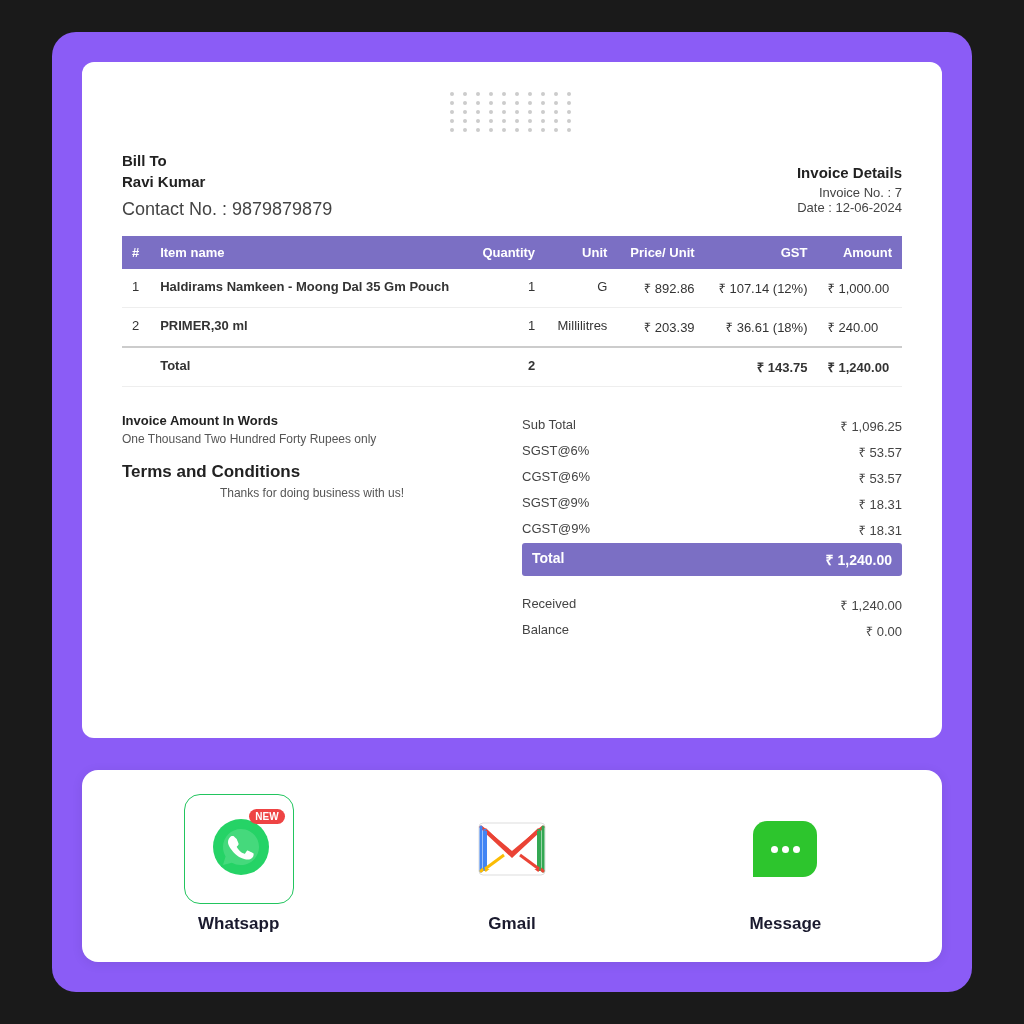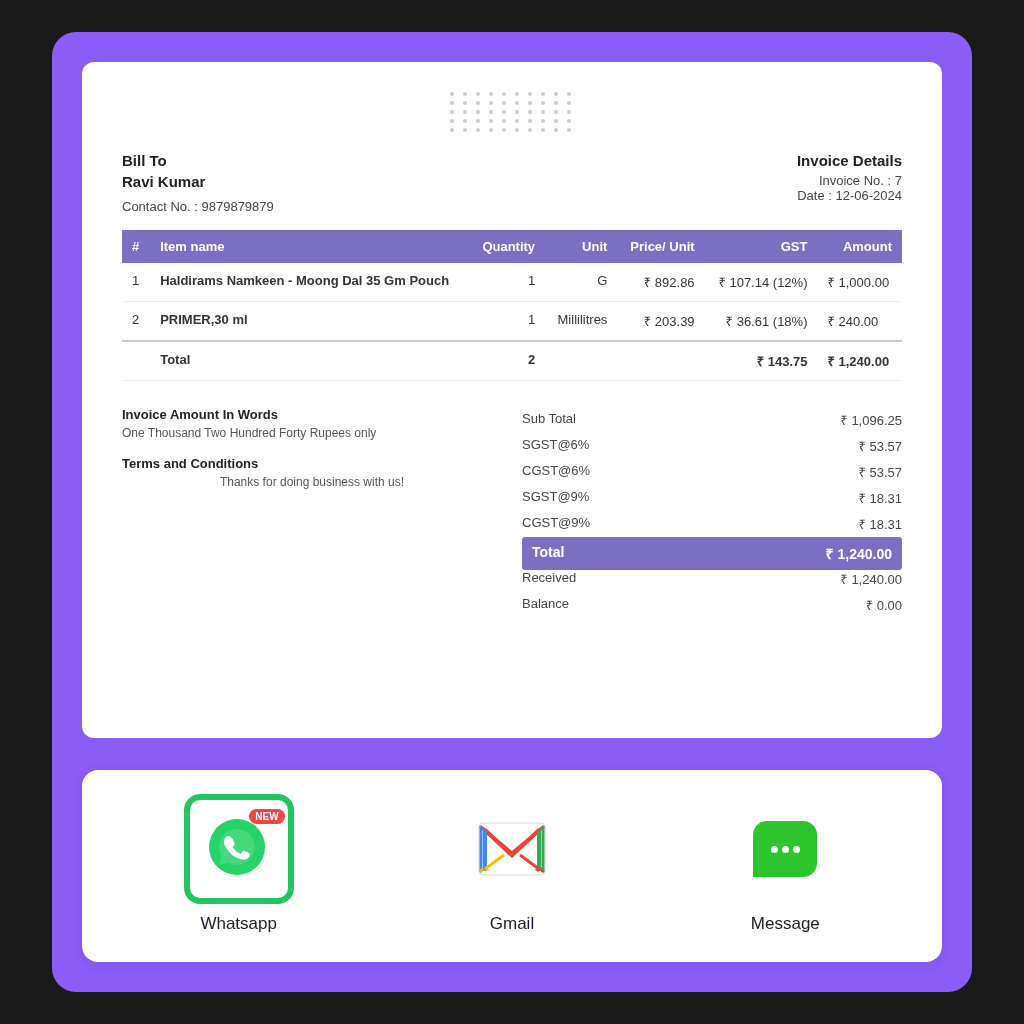--- a/index.html
+++ b/index.html
@@ -56,32 +56,33 @@
       color: #222;
       margin-bottom: 4px;
     }
     .customer-name {
       font-size: 15px;
       font-weight: bold;
       color: #222;
       margin-bottom: 6px;
     }
     .contact-no {
-      font-size: 13px;
+      font-size: 18px;
       color: #444;
       margin-top: 9px;
     }
     .invoice-details-section {
       text-align: right;
     }
     .invoice-details-label {
       font-size: 15px;
       font-weight: bold;
       color: #222;
       margin-bottom: 4px;
+      margin-top: 12px;
     }
     .invoice-no, .invoice-date {
       font-size: 13px;
       color: #444;
     }
     
     .items-table {
       width: 100%;
       border-collapse: collapse;
       margin-bottom: 20px;
@@ -137,21 +138,21 @@
       font-weight: bold;
       color: #222;
       margin-bottom: 4px;
     }
     .invoice-words-value {
       font-size: 12px;
       color: #555;
       margin-bottom: 16px;
     }
     .terms-label {
-      font-size: 13px;
+      font-size: 17px;
       font-weight: bold;
       color: #222;
       margin-bottom: 4px;
     }
     .terms-value {
       font-size: 12px;
       color: #555;
       text-align: center;
     }
     .right-bottom {
@@ -205,32 +206,33 @@
     .share-option-icon-wrapper {
       width: 110px;
       height: 110px;
       border-radius: 16px;
       display: flex;
       align-items: center;
       justify-content: center;
       position: relative;
     }
     .share-option-icon-wrapper.whatsapp-wrapper {
-      border: 6px solid #22c55e;
+      border: 1px solid #22c55e;
+      text-align: right;
     }
     .share-option-icon-wrapper.gmail-wrapper {
       background: transparent;
     }
     .share-option-icon-wrapper.message-wrapper {
       background: transparent;
     }
     .share-option-label {
       font-size: 17px;
       color: #1a1a2e;
-      font-weight: 400;
+      font-weight: 700;
     }
     
     .whatsapp-icon {
       position: relative;
       width: 64px;
       height: 64px;
     }
     .whatsapp-svg {
       width: 60px;
       height: 60px;
@@ -416,21 +418,21 @@
             <span>₹ 18.31</span>
           </div>
           <div class="summary-row">
             <span>CGST@9%</span>
             <span>₹ 18.31</span>
           </div>
           <div class="summary-row total-highlight">
             <span>Total</span>
             <span>₹ 1,240.00</span>
           </div>
-          <div class="summary-row" style="padding-top:0;">
+          <div class="summary-row" style="padding-top:20px;">
             <span>Received</span>
             <span>₹ 1,240.00</span>
           </div>
           <div class="summary-row">
             <span>Balance</span>
             <span>₹ 0.00</span>
           </div>
         </div>
       </div>
     </div>

